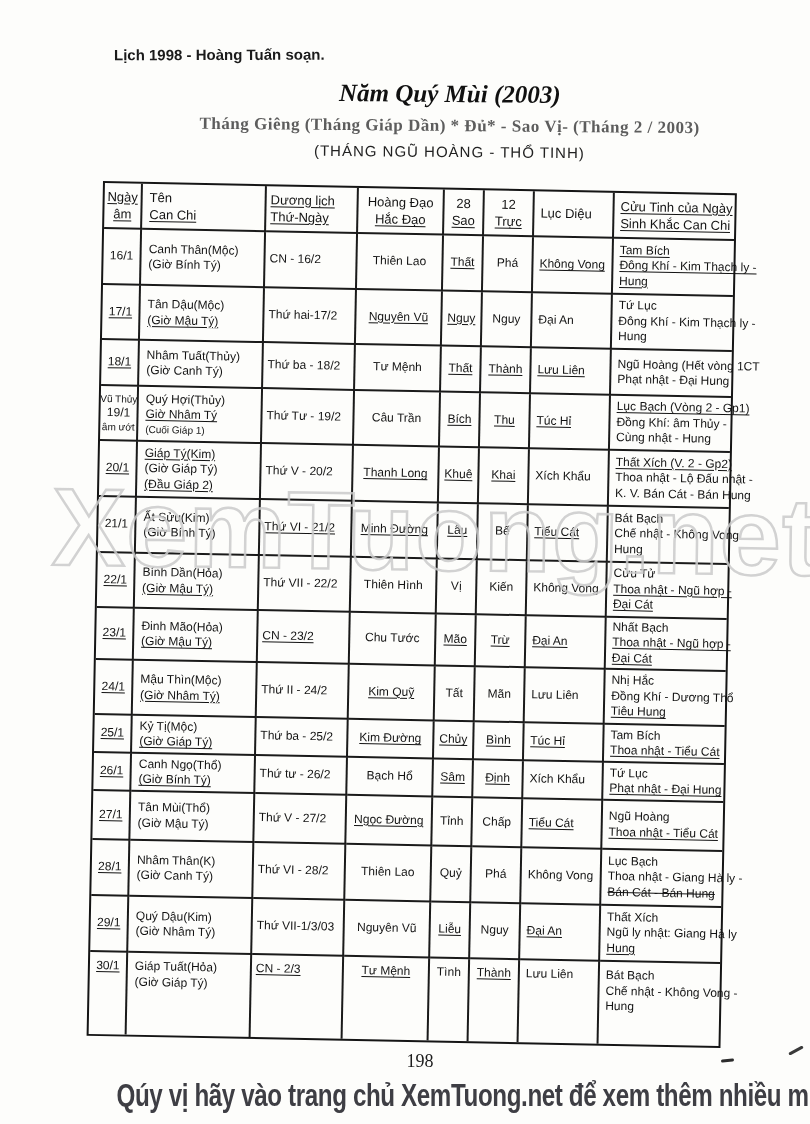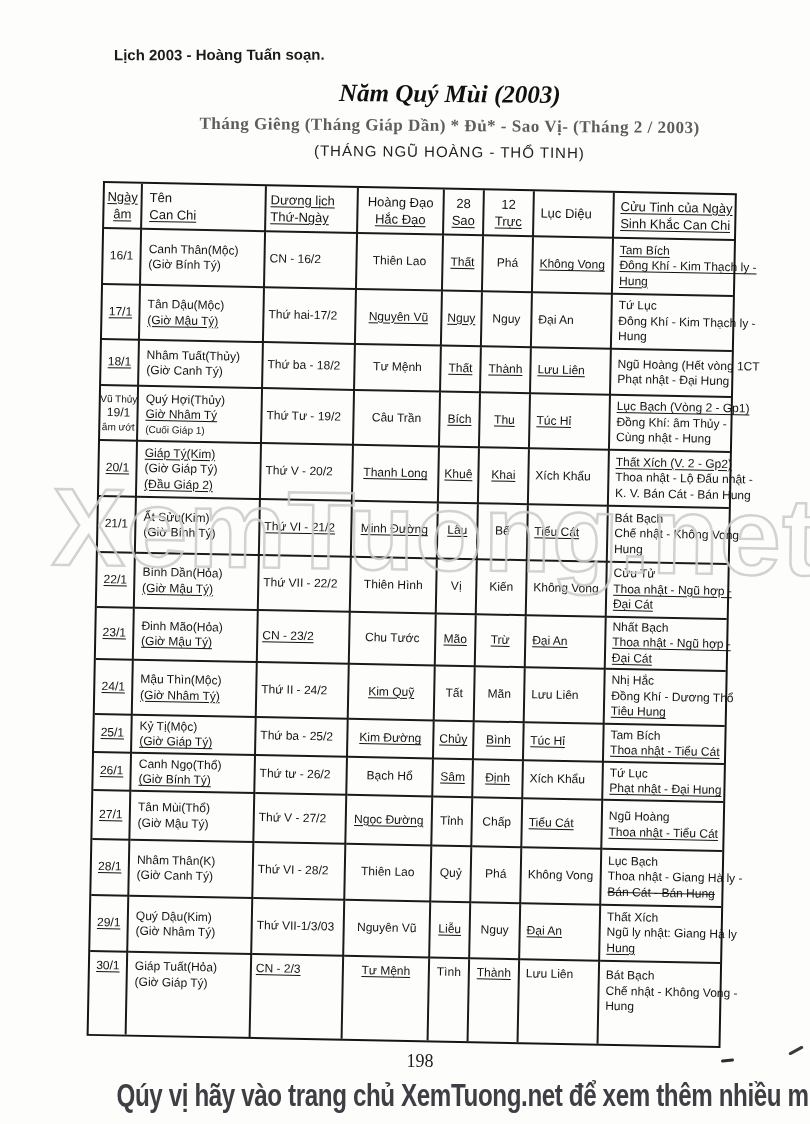--- a/index.html
+++ b/index.html
@@ -57,21 +57,21 @@
   .smudge-a{position:absolute;left:721px;top:1059px;width:13px;height:3px;background:#2d2d2d;
             transform:rotate(-6deg);border-radius:2px;z-index:4;}
   .smudge-b{position:absolute;left:788px;top:1049px;width:16px;height:3px;background:#3a3a3a;
             transform:rotate(-28deg);border-radius:2px;z-index:4;}
 </style>
 </head>
 <body>
 
 <div class="sheet">
 
-  <div class="top-note">Lịch 2003 - Hoàng Tuấn soạn.</div>
+  <div class="top-note">Lịch 1998 - Hoàng Tuấn soạn.</div>
 
   <div class="titles">
     <div class="year-title">Năm Quý Mùi (2003)</div>
     <div class="month-subtitle">Tháng Giêng (Tháng Giáp Dần) * Đủ* - Sao Vị- (Tháng 2 / 2003)</div>
     <div class="month-star">(THÁNG NGŨ HOÀNG - THỔ TINH)</div>
   </div>
 
   <div class="cal-table">
       <div class="trow thead" style="height: 46px;">
         <div class="tcell c1" style="width: 38px;">

